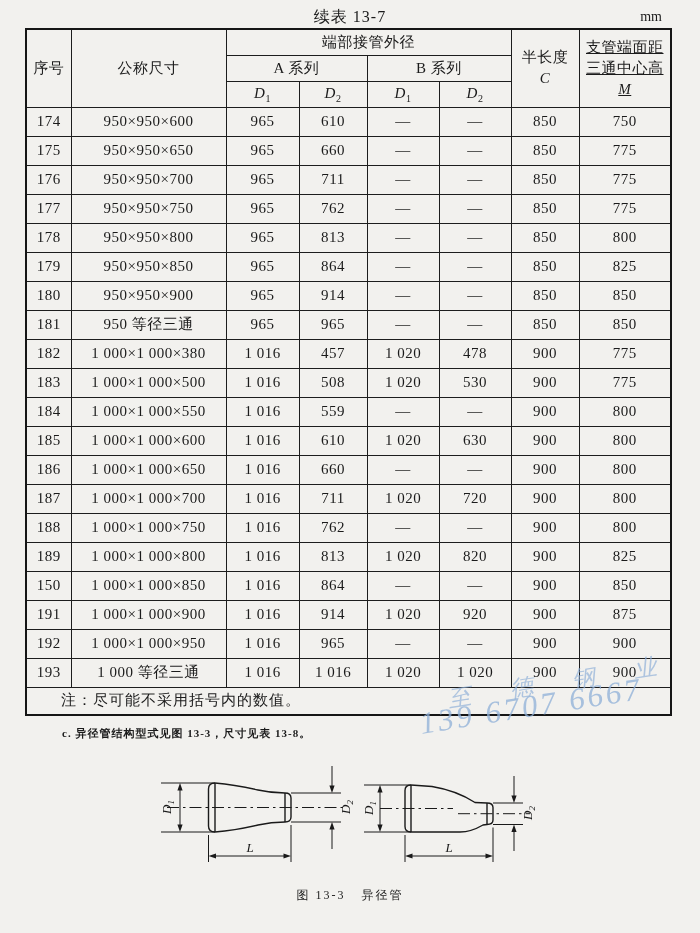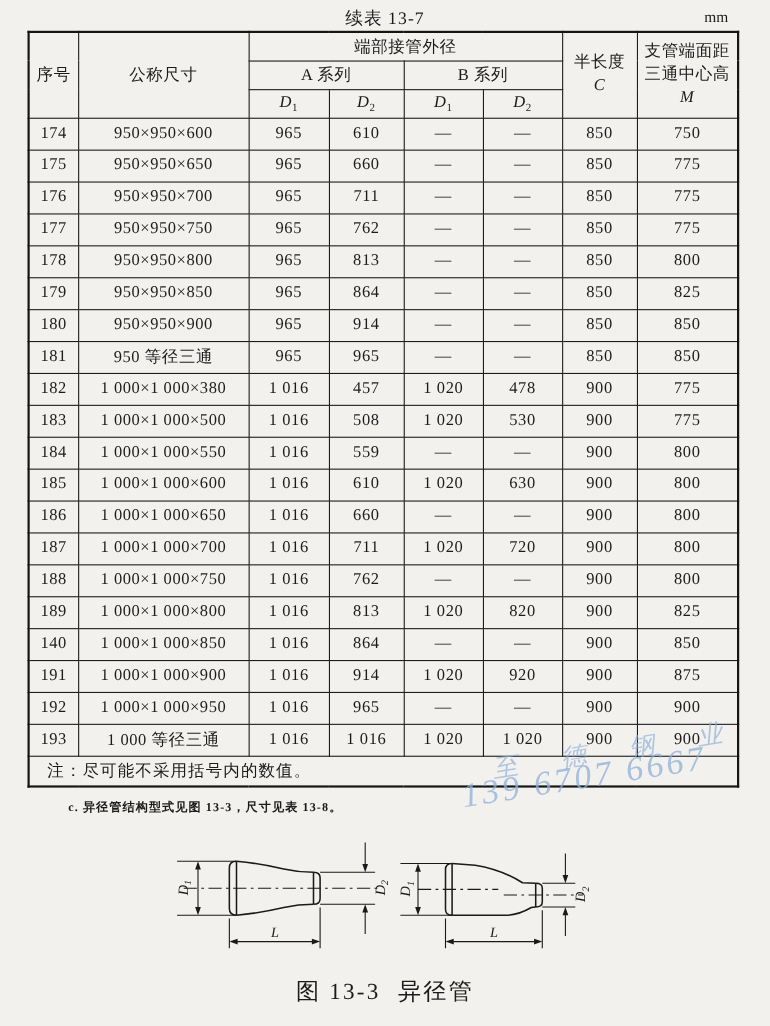--- a/index.html
+++ b/index.html
@@ -29,38 +29,38 @@
     text-align:center;vertical-align:middle;
     font-size:15px;
     padding:0;
     letter-spacing:0.5px;
     overflow:hidden;white-space:nowrap;
   }
   tr.hrow{height:26px;}
   tbody tr{height:29px;}
   tr.noterow{height:28px;}
   tr.noterow td{
-    text-align:left;padding-left:16px;font-size:15px;letter-spacing:1px;
+    text-align:left;padding-left:34px;font-size:15px;letter-spacing:1px;
     border-top:1.5px solid #161616;
   }
   .dsym{font-style:italic;font-size:15px;}
   .dsym sub{font-size:10px;font-style:normal;}
   .sym{font-style:italic;}
   .two-line div{line-height:1.45;}
-  .three-line div{line-height:1.4;}
+  .three-line div{line-height:1.4;text-decoration:underline;}
   .body-par{
     position:absolute;left:62px;top:726px;
     font-size:11px;letter-spacing:1px;font-weight:bold;
   }
   .fig{position:absolute;}
   .fig-left{left:153px;top:762px;}
   .fig-right{left:358px;top:762px;}
   .figure-caption{
     position:absolute;top:887px;left:0;width:700px;
-    text-align:center;font-size:21px;letter-spacing:2px;
+    text-align:center;font-size:12px;letter-spacing:2px;
   }
   .figure-caption .cap-gap{margin-left:16px;}
   .wm{
     position:absolute;
     font-style:italic;
     transform-origin:left center;
     pointer-events:none;
   }
   .wm-company{
     left:448px;top:684px;
@@ -281,21 +281,21 @@
         <td>189</td>
         <td>1 000×1 000×800</td>
         <td>1 016</td>
         <td>813</td>
         <td>1 020</td>
         <td>820</td>
         <td>900</td>
         <td>825</td>
       </tr>
       <tr>
-        <td>140</td>
+        <td>150</td>
         <td>1 000×1 000×850</td>
         <td>1 016</td>
         <td>864</td>
         <td>—</td>
         <td>—</td>
         <td>900</td>
         <td>850</td>
       </tr>
       <tr>
         <td>191</td>

